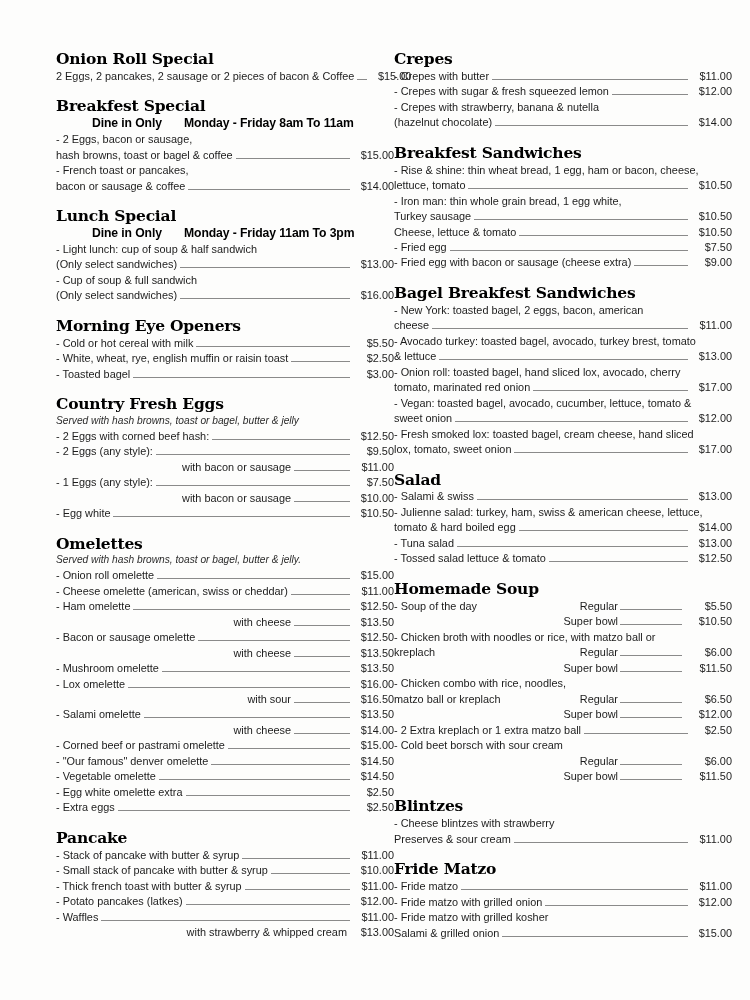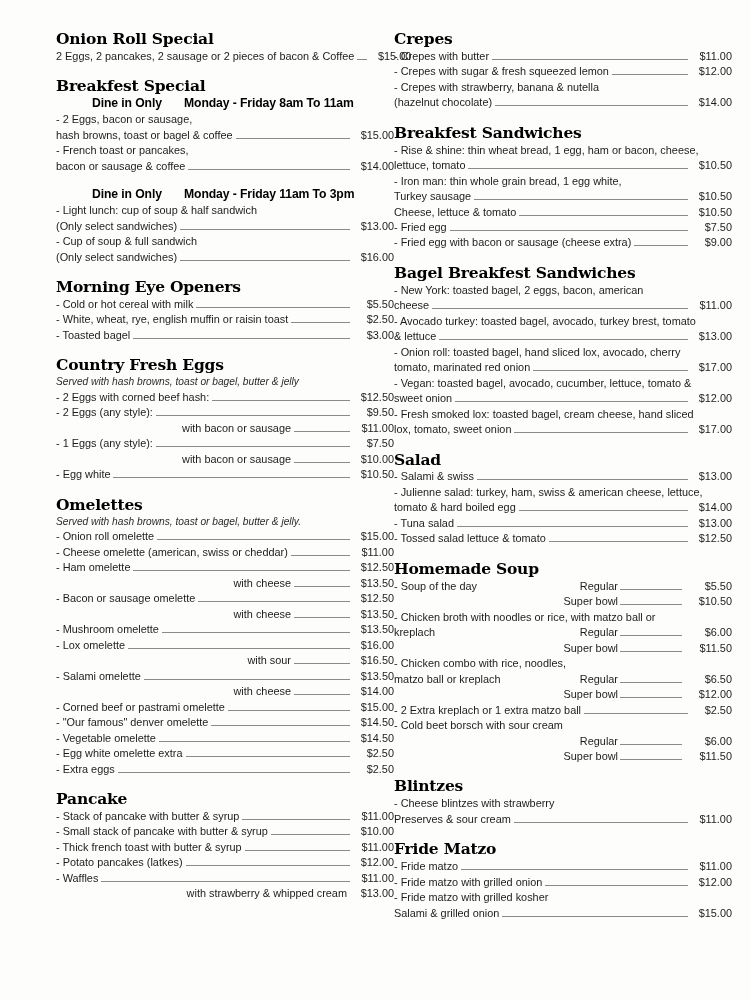--- a/index.html
+++ b/index.html
@@ -15,21 +15,21 @@
   }
 
   .page {
     position: absolute;
     inset: 0;
     background: #fdfdfc;
   }
 
   .columns {
     position: absolute;
-    top: 30px;
+    top: 50px;
     left: 0;
     right: 0;
     display: flex;
     gap: 0px;
   }
 
   .col {
     width: 338px;
   }
   .col-left  { margin-left: 56px; }
@@ -168,20 +168,21 @@
             <span class="price">$15.00</span>
           </div>
           <div class="desc">- French toast or pancakes,</div>
           <div class="item">
             <span class="name">bacon or sausage &amp; coffee</span>
             <span class="lead"></span>
             <span class="price">$14.00</span>
           </div>
         </div>
         <div class="section">
+          <div class="sec-title">Lunch Special</div>
           <div class="hours-row">
             <span class="dine">Dine in Only</span>
             <span class="when">Monday - Friday 11am To 3pm</span>
           </div>
           <div class="desc">- Light lunch: cup of soup &amp; half sandwich</div>
           <div class="item">
             <span class="name">(Only select sandwiches)</span>
             <span class="lead"></span>
             <span class="price">$13.00</span>
           </div>

